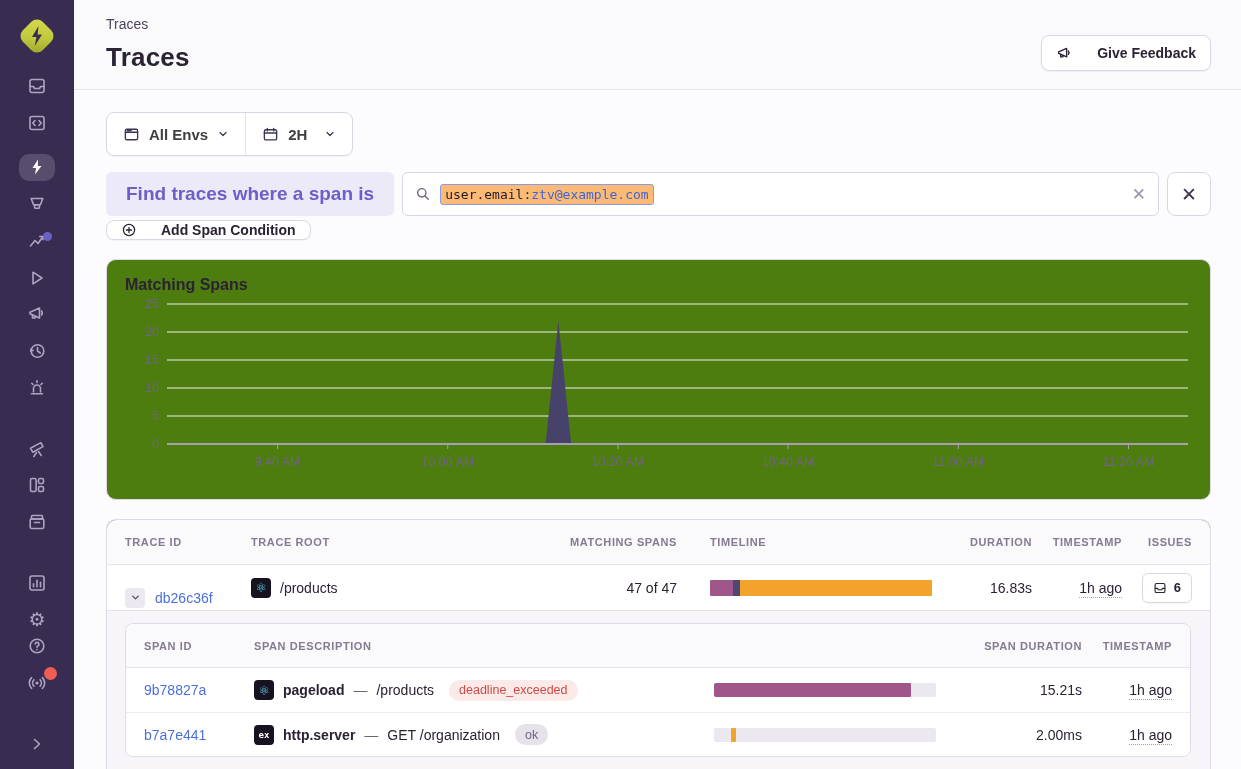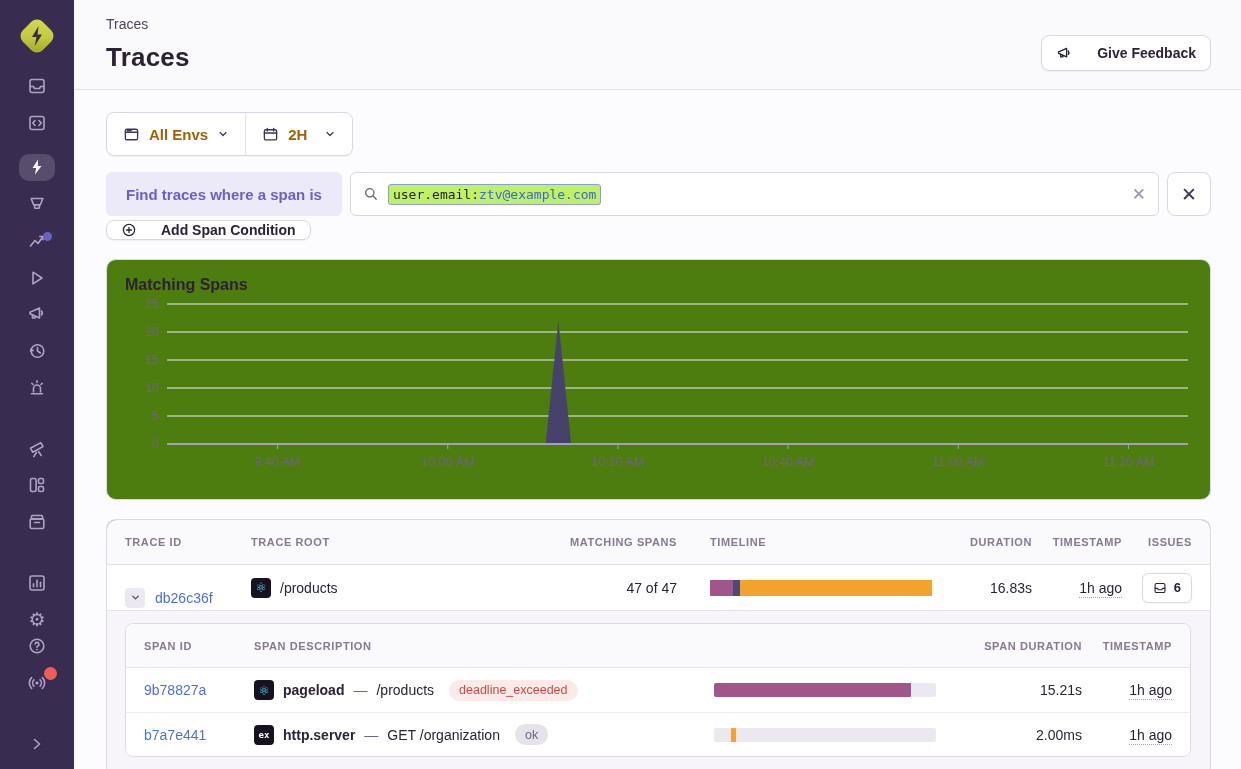--- a/index.html
+++ b/index.html
@@ -54,38 +54,38 @@
   .btn svg { stroke:#2B2233; fill:none; stroke-width:1.6; stroke-linecap:round; stroke-linejoin:round; }
   .feedback-btn { height:36px; padding:0 14px; margin-bottom:2px; }
 
   .content { flex:1; padding:22px 30px 0 32px; overflow:hidden; }
 
   
   .pagefilter {
     display:inline-flex; align-items:stretch; height:44px; background:#fff;
     border:1px solid #DCD6E4; border-radius:8px; box-shadow:0 1px 1px rgba(43,34,51,0.04);
   }
-  .pf-seg { display:flex; align-items:center; gap:9px; padding:0 16px; font-size:15px; font-weight:700; color:#a16207; cursor:pointer; }
+  .pf-seg { display:flex; align-items:center; gap:9px; padding:0 16px; font-size:15px; font-weight:700; color:#404040; cursor:pointer; }
   .pf-seg svg { stroke:#3E3450; fill:none; stroke-width:1.6; stroke-linecap:round; stroke-linejoin:round; }
   .pf-div { width:1px; background:#E5E0EA; margin:0; }
 
   
   .cond-row { display:flex; align-items:center; gap:8px; margin-top:16px; }
   .cond-label {
     height:44px; display:flex; align-items:center; padding:0 20px; border-radius:6px;
-    background:#ECE9F8; color:#6C5FC7; font-size:15px; font-weight:700; white-space:nowrap;
+    background:#ECE9F8; color:#6C5FC7; font-size:19px; font-weight:700; white-space:nowrap;
   }
   .search {
     flex:1; height:44px; background:#fff; border:1px solid #DCD6E4; border-radius:6px;
     display:flex; align-items:center; padding:0 12px; gap:9px; cursor:text;
   }
   .search svg { stroke:#71637E; fill:none; stroke-width:1.7; stroke-linecap:round; }
   .token {
     display:inline-flex; font-family:"DejaVu Sans Mono", monospace; font-size:13px;
-    border:1px solid #8E9BE3; border-radius:3px; background:#bef264; padding:2px 4px; cursor:pointer;
+    border:1px solid #8E9BE3; border-radius:3px; background:#fdba74; padding:2px 4px; cursor:pointer;
   }
   .token .tk { color:#201A2B; }
   .token .tv { color:#3E63DD; }
   .search-clear { margin-left:auto; color:#9C92AC; font-size:17px; line-height:1; cursor:pointer; }
   .close-btn {
     width:44px; height:44px; flex-shrink:0; background:#fff; border:1px solid #DCD6E4; border-radius:8px;
     display:flex; align-items:center; justify-content:center; font-size:19px; color:#3E3450; cursor:pointer;
   }
   .add-btn { height:20px; padding:0 14px; margin-top:4px; }
 

